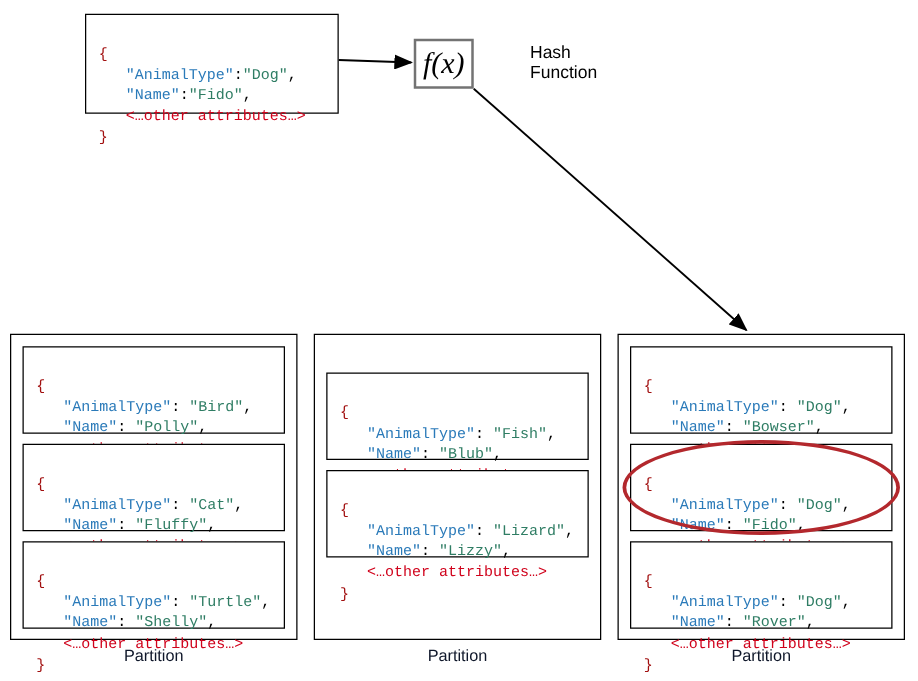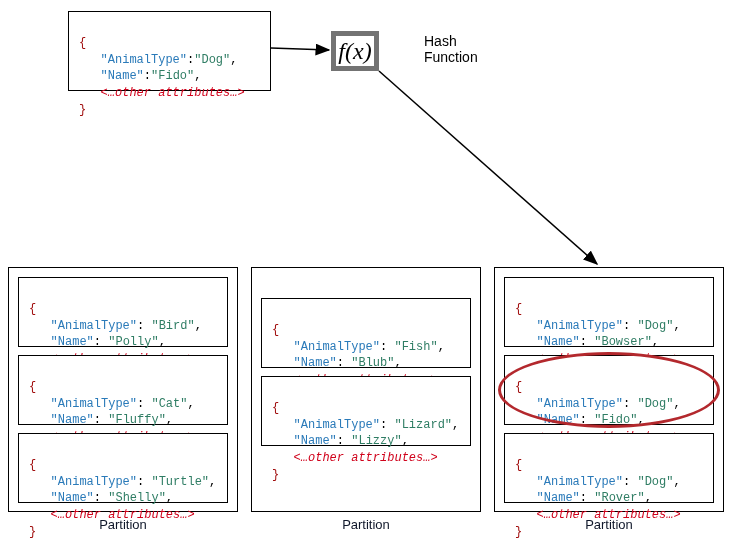--- a/index.html
+++ b/index.html
@@ -28,35 +28,35 @@
     line-height: 1.4;
     white-space: pre;
   }
   .json-inner {
     padding: 6px 10px;
   }
   .brace { color: #a10f0f; }
   .key   { color: #2a7ab9; }
   .colon { color: #000; }
   .val   { color: #2f7d64; }
-  .other { color: #d0021b; font-style: italic; }
+  .other { color: #d0021b; }
   .partition-label {
     position: absolute;
     font-size: 13px;
     color: #0f172a;
     text-align: center;
   }
   .hash-label {
     position: absolute;
     font-size: 14px;
     color: #000;
   }
   .fx-box {
     position: absolute;
-    border: 5px solid #737373;
+    border: 2px solid #737373;
     background: #fff;
     box-sizing: border-box;
     display: flex;
     align-items: center;
     justify-content: center;
   }
   .fx-text {
     font-style: italic;
     font-family: Georgia, "Times New Roman", serif;
     font-size: 24px;

